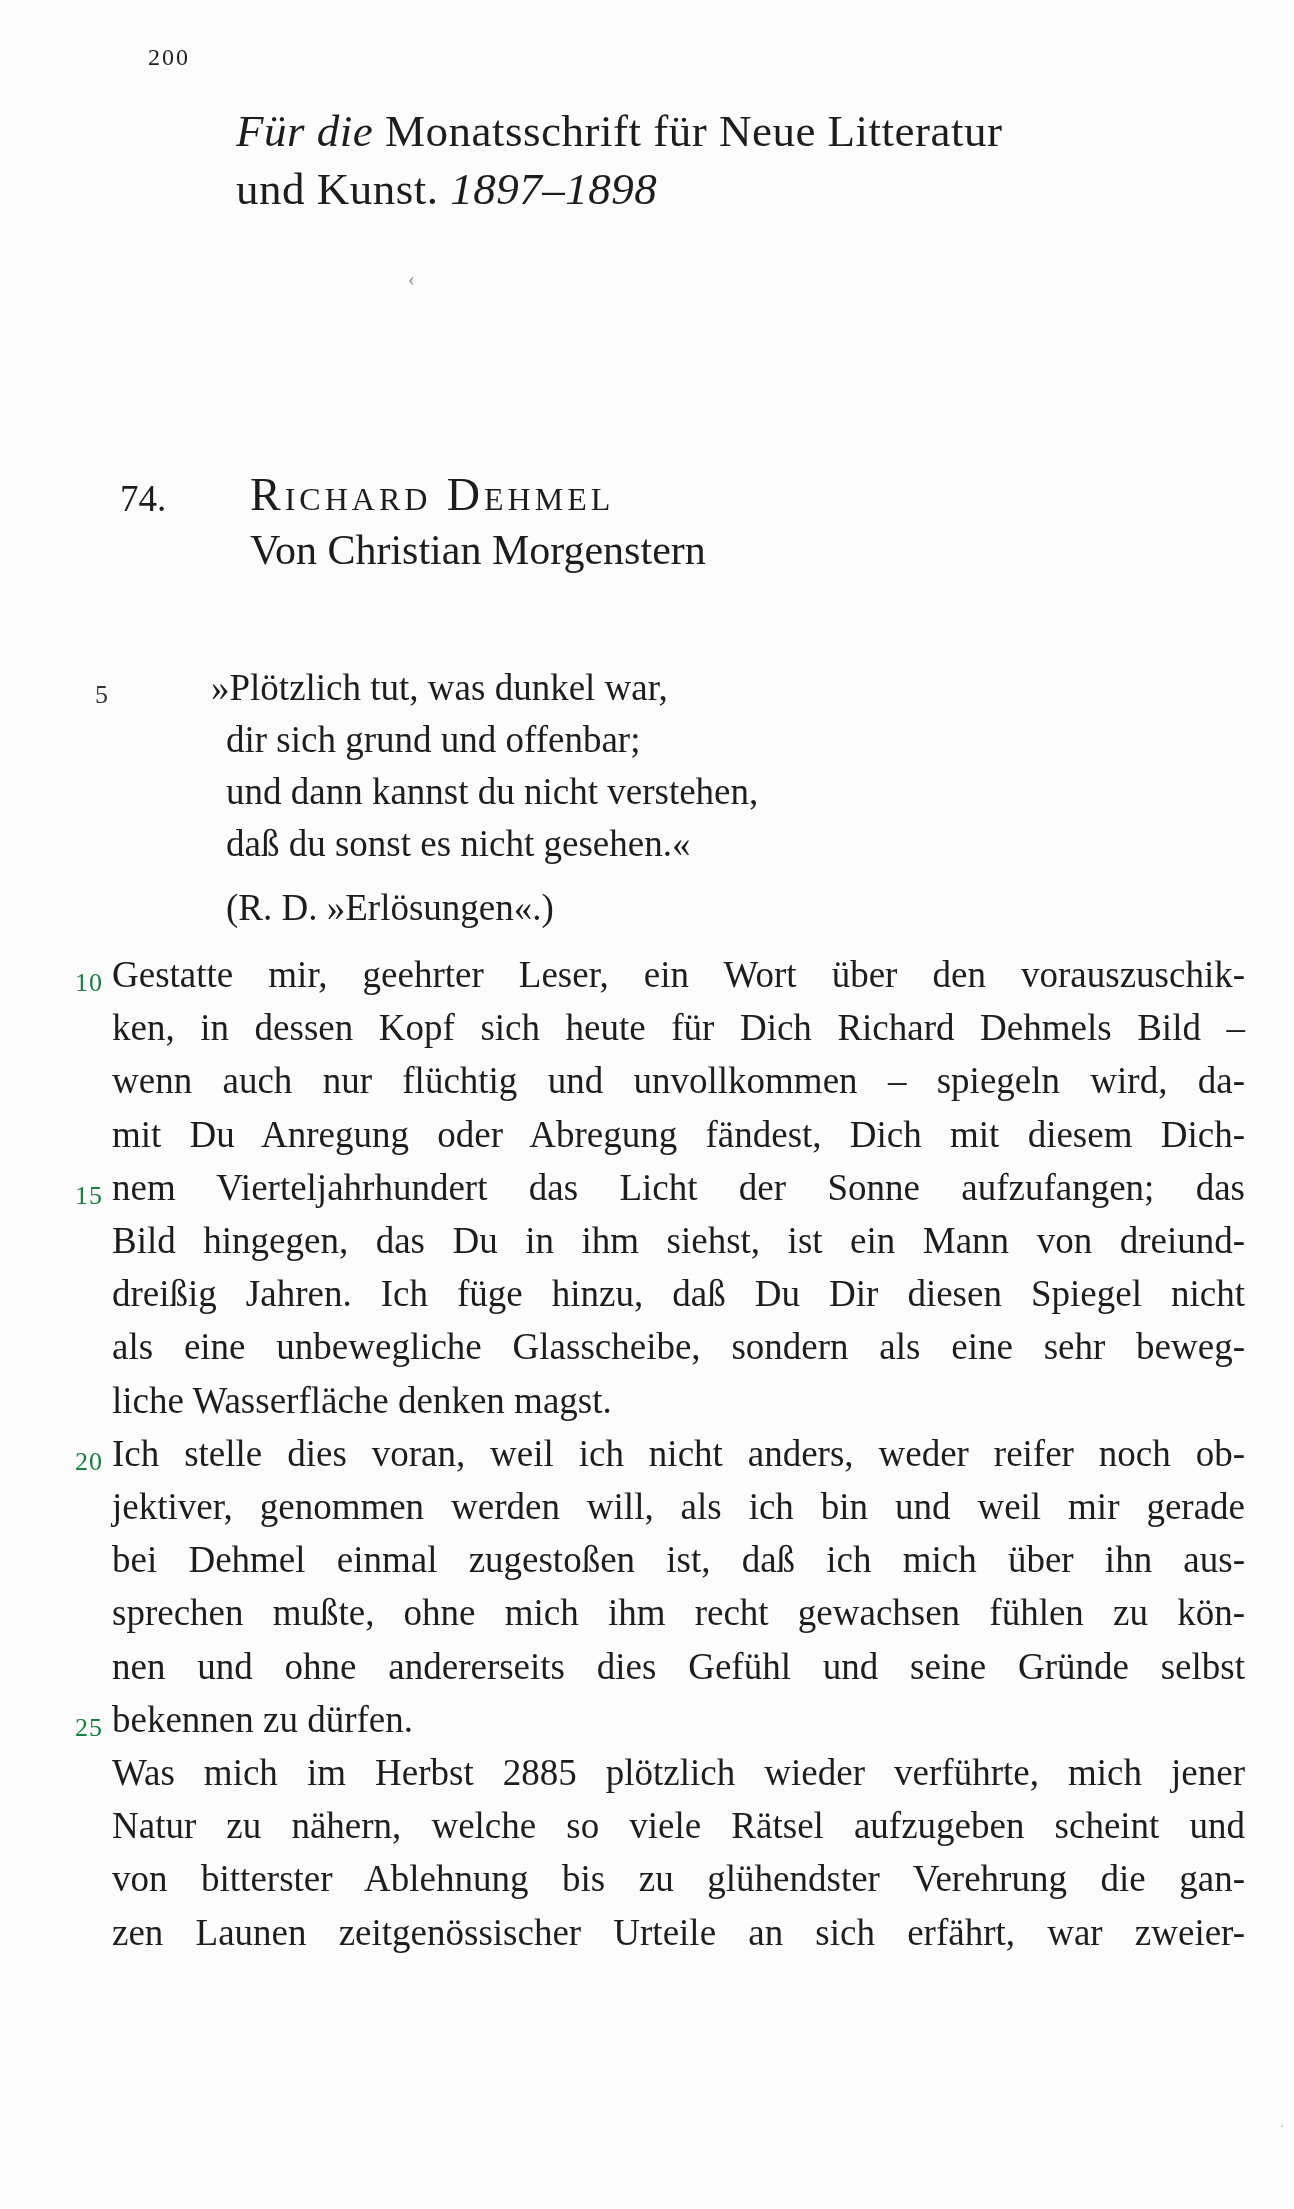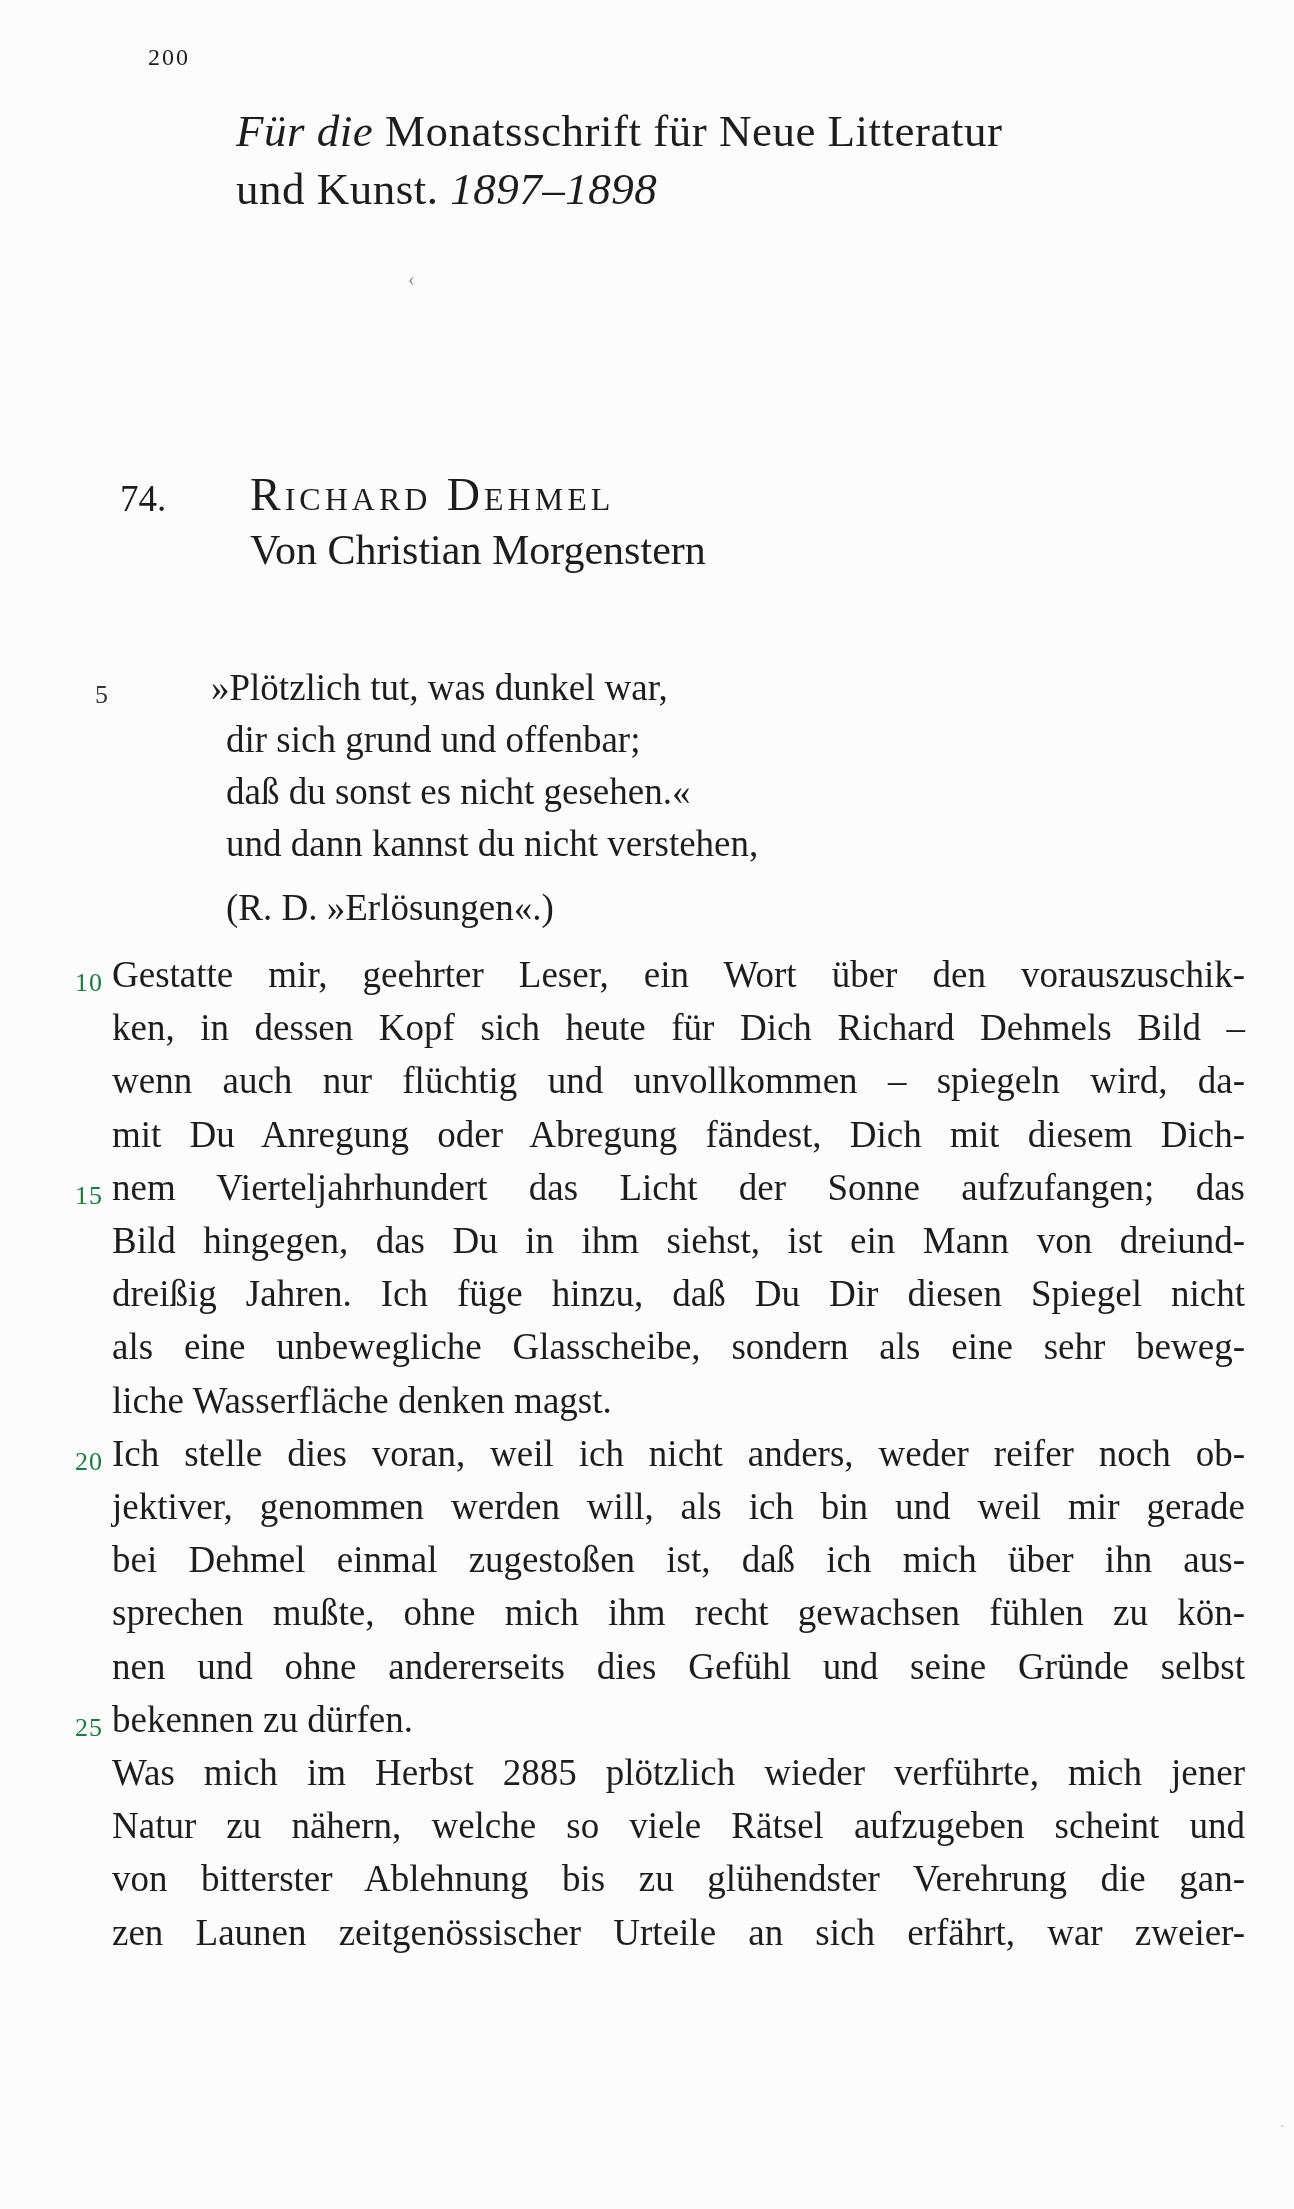--- a/index.html
+++ b/index.html
@@ -104,22 +104,22 @@
 
   <span class="artifact a1">‹</span>
 
   <div class="section-number">74.</div>
   <div class="author-heading">Richard Dehmel</div>
   <div class="byline">Von Christian Morgenstern</div>
 
   <div class="poem">
     <div class="poem-line first"><span class="plineno">5</span><span>»Plötzlich tut, was dunkel war,</span></div>
     <div class="poem-line">dir sich grund und offenbar;</div>
+    <div class="poem-line">und dann kannst du nicht verstehen,</div>
     <div class="poem-line">daß du sonst es nicht gesehen.«</div>
-    <div class="poem-line">und dann kannst du nicht verstehen,</div>
     <div class="poem-line poem-attribution">(R. D. »Erlösungen«.)</div>
   </div>
 
   <div class="body-text">
     <div class="line"><span class="lineno">10</span><span>Gestatte mir, geehrter Leser, ein Wort über den vorauszuschik-</span></div>
     <div class="line">ken, in dessen Kopf sich heute für Dich Richard Dehmels Bild –</div>
     <div class="line">wenn auch nur flüchtig und unvollkommen – spiegeln wird, da-</div>
     <div class="line">mit Du Anregung oder Abregung fändest, Dich mit diesem Dich-</div>
     <div class="line"><span class="lineno">15</span><span>nem Vierteljahrhundert das Licht der Sonne aufzufangen; das</span></div>
     <div class="line">Bild hingegen, das Du in ihm siehst, ist ein Mann von dreiund-</div>

